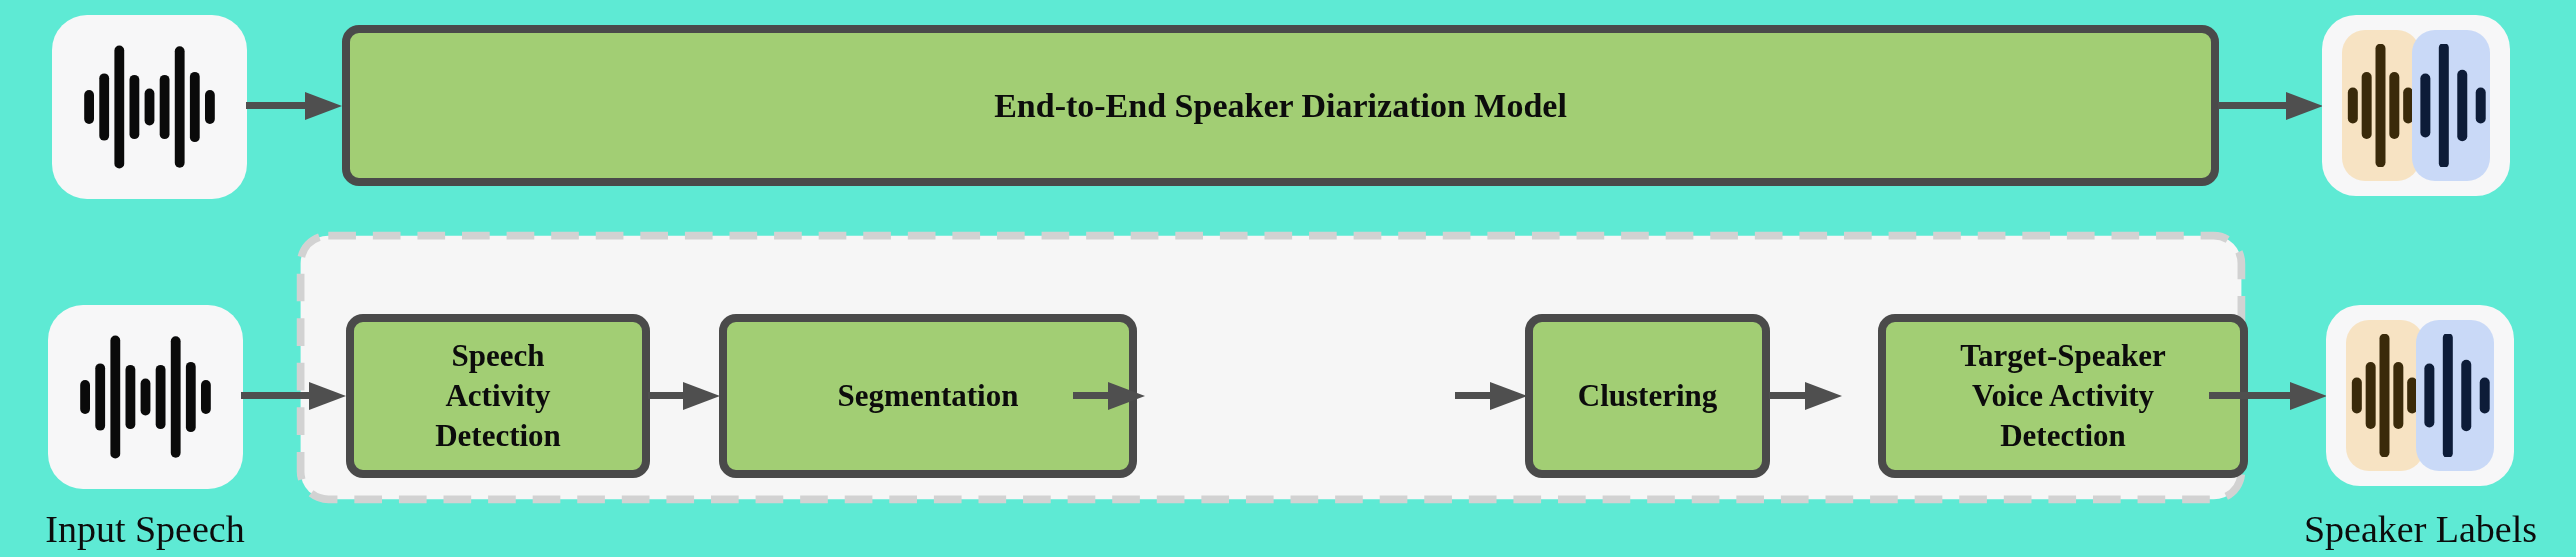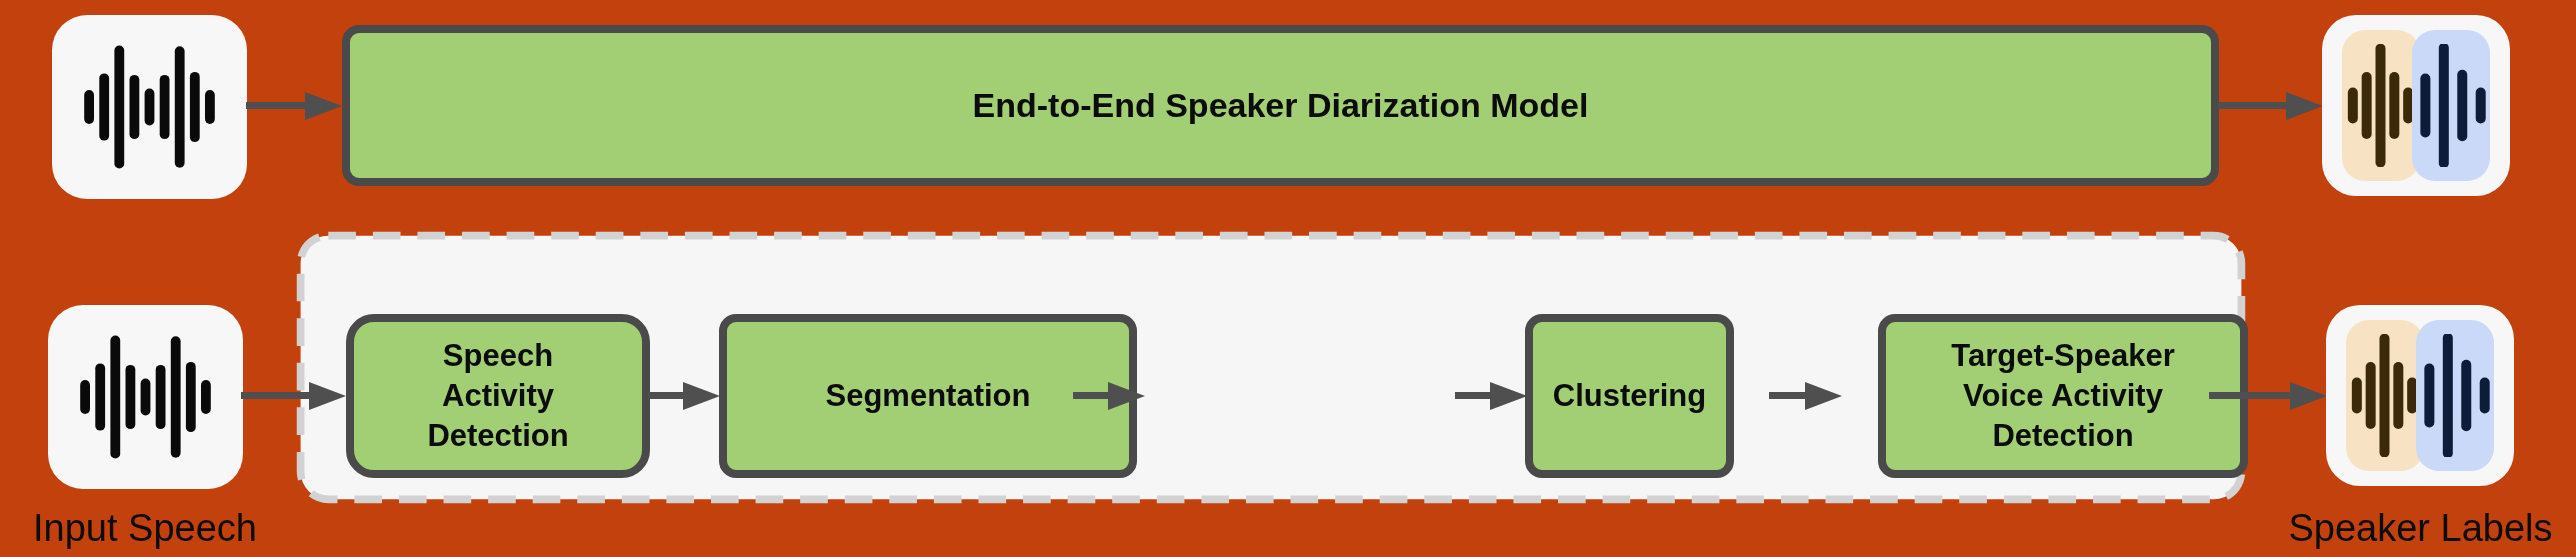--- a/index.html
+++ b/index.html
@@ -13,23 +13,23 @@
     --speaker1-bars:#3a2a0a;
     --speaker2-bg:#c9d9f7;
     --speaker2-bars:#0d1c38;
     --waveform:#0a0a0a;
     --text:#0c0c0c;
   }
   html,body{margin:0;padding:0;background:#ffffff;}
   .canvas{
     position:relative;
     width:2576px;height:558px;
-    background:#c2410c;
+    background:#5eead4;
     overflow:hidden;
-    font-family:Liberation Sans, sans-serif;
+    font-family:Liberation Serif, serif;
     color:var(--text);
   }
   
   .wave-icon{
     position:absolute;
     width:195px;height:184px;
     background:var(--icon-bg);
     border-radius:35px;
     display:flex;align-items:center;justify-content:center;
   }
@@ -175,21 +175,21 @@
         <line x1="180" y1="64" x2="180" y2="96"></line>
       </g>
     </svg>
   </div>
 
   <div class="arrow" style="left:241px;top:381px;width:105px;">
     <div class="shaft"></div>
     <div class="head"></div>
   </div>
 
-  <div class="stage" style="left:346px;width:304px;border-radius:28px;">
+  <div class="stage" style="left:346px;width:304px;">
     <span class="box-label">Speech
 Activity
 Detection</span>
   </div>
 
   <div class="arrow" style="left:648px;top:381px;width:72px;">
     <div class="shaft"></div>
     <div class="head"></div>
   </div>
 
@@ -201,21 +201,21 @@
     <div class="shaft"></div>
     <div class="head"></div>
   </div>
 
 
   <div class="arrow" style="left:1455px;top:381px;width:72px;">
     <div class="shaft"></div>
     <div class="head"></div>
   </div>
 
-  <div class="stage" style="left:1525px;width:209px;">
+  <div class="stage" style="left:1525px;width:245px;">
     <span class="box-label">Clustering</span>
   </div>
 
   <div class="arrow" style="left:1769px;top:381px;width:73px;">
     <div class="shaft"></div>
     <div class="head"></div>
   </div>
 
   <div class="stage" style="left:1841px;width:370px;margin-left:37px;">
     <span class="box-label">Target-Speaker

